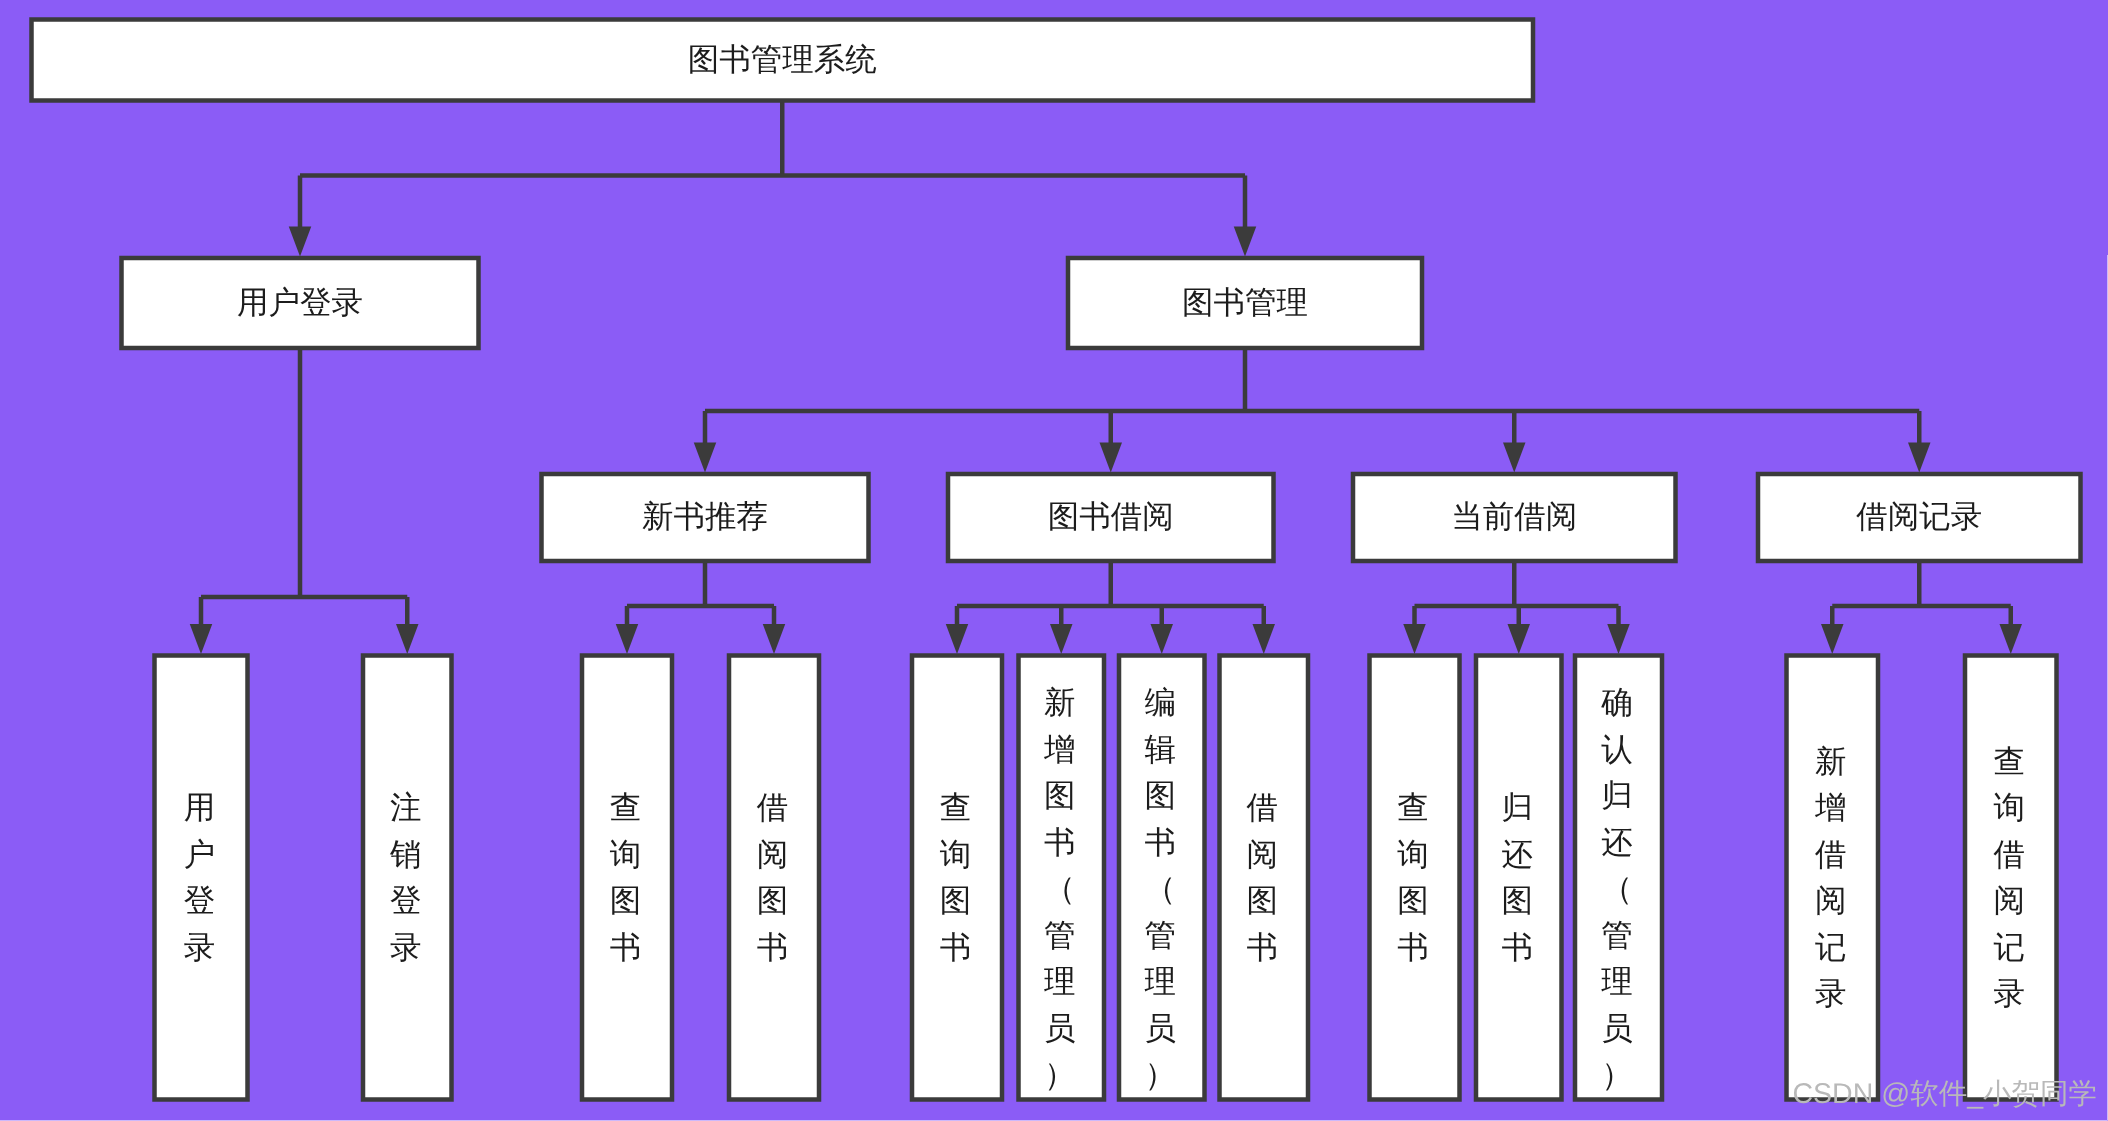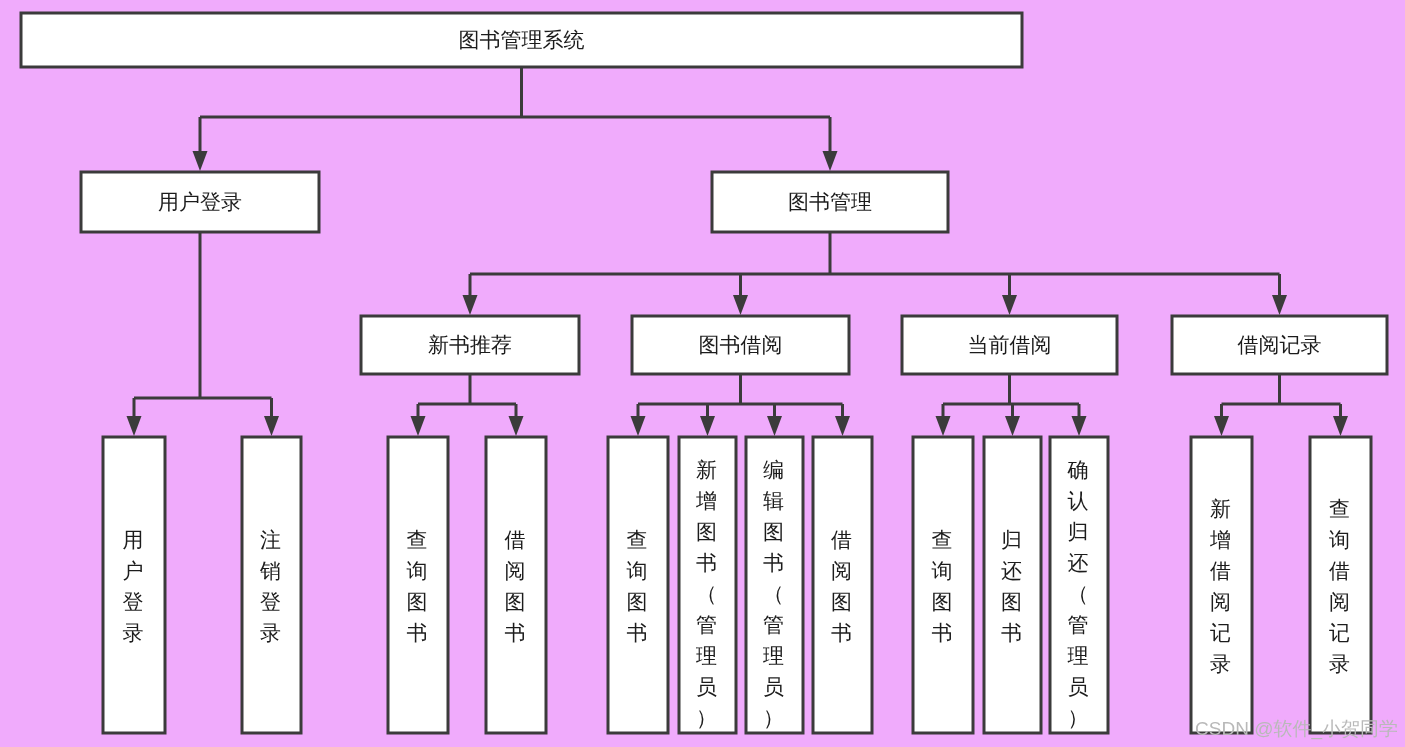--- a/index.html
+++ b/index.html
@@ -10,21 +10,21 @@
   body {
     width: 1405px;
     height: 747px;
     overflow: hidden;
     font-family: "Liberation Sans", "DejaVu Sans", sans-serif;
   }
   #diagram-root {
     position: relative;
     width: 1405px;
     height: 747px;
-    background: #f0abfc;
+    background: #8b5cf6;
   }
   svg.canvas {
     position: absolute;
     top: 0;
     left: 0;
     width: 1405px;
     height: 747px;
   }
   .node-rect {
     fill: #ffffff;

